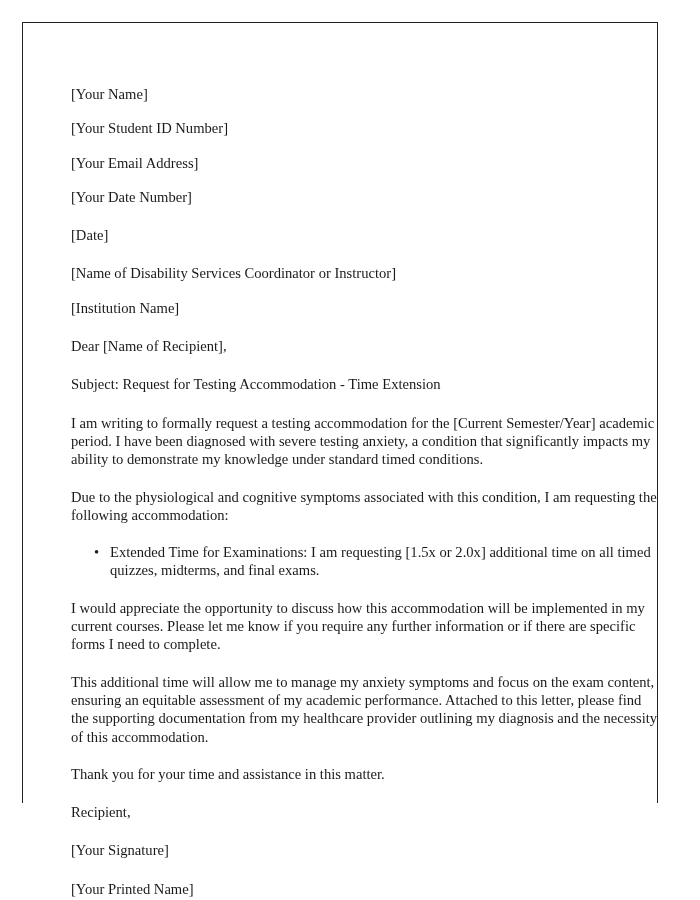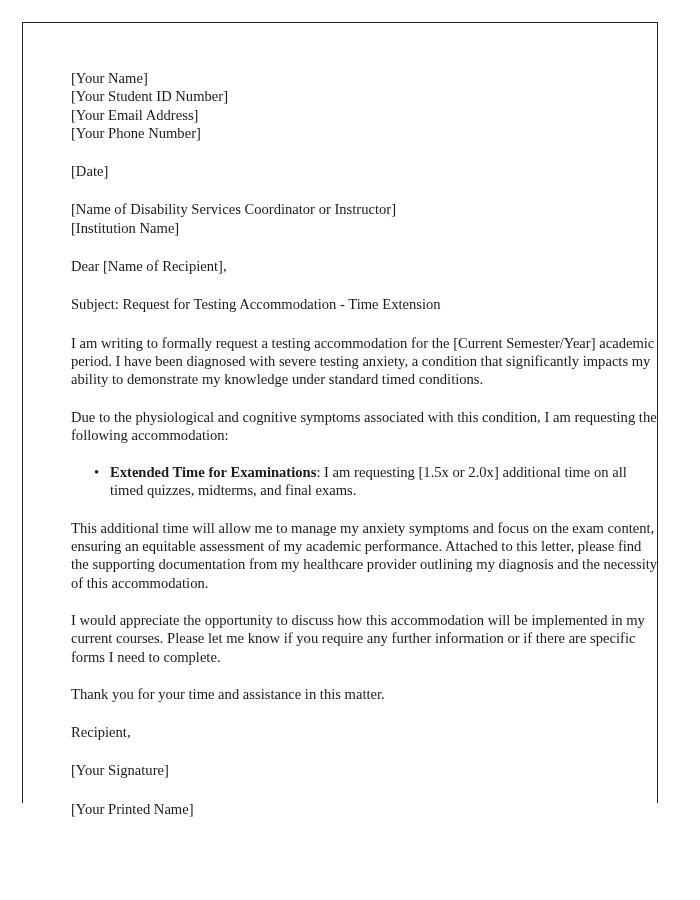--- a/index.html
+++ b/index.html
@@ -39,20 +39,21 @@
     line-height: 18.3px;
     text-align: left;
   }
 
   .addr-block {
     margin: 0 0 20px 0;
   }
   .addr-line {
     display: block;
     white-space: nowrap;
+    margin-top: 16px;
   }
 
   .single-line {
     margin: 0 0 20px 0;
     white-space: nowrap;
   }
 
   .para {
     margin: 12px 0 19px 0;
   }
@@ -67,35 +68,35 @@
     padding-left: 39px;
     margin: 0;
   }
   .bullet-marker {
     position: absolute;
     left: 23px;
     top: 0;
     line-height: 18.3px;
   }
   .bold-lead {
-    font-weight: bold;
+    font-weight: normal;
   }
 </style>
 </head>
 <body>
 
 <div class="page-frame">
 
   <div class="letter-body">
 
     <div class="addr-block">
       <span class="addr-line">[Your Name]</span>
       <span class="addr-line">[Your Student ID Number]</span>
       <span class="addr-line">[Your Email Address]</span>
-      <span class="addr-line">[Your Phone Number]</span>
+      <span class="addr-line">[Your Date Number]</span>
     </div>
 
     <p class="single-line">[Date]</p>
 
     <div class="addr-block">
       <span class="addr-line">[Name of Disability Services Coordinator or Instructor]</span>
       <span class="addr-line">[Institution Name]</span>
     </div>
 
     <p class="single-line">Dear [Name of Recipient],</p>
@@ -105,23 +106,23 @@
     <p class="para">I am writing to formally request a testing accommodation for the [Current Semester/Year] academic period. I have been diagnosed with severe testing anxiety, a condition that significantly impacts my ability to demonstrate my knowledge under standard timed conditions.</p>
 
     <p class="para">Due to the physiological and cognitive symptoms associated with this condition, I am requesting the following accommodation:</p>
 
     <ul class="bullet-list">
       <li class="bullet-item">
         <span class="bullet-marker">•</span><span class="bold-lead">Extended Time for Examinations</span><span>: I am requesting [1.5x or 2.0x] additional time on all timed quizzes, midterms, and final exams.</span>
       </li>
     </ul>
 
+    <p class="para">I would appreciate the opportunity to discuss how this accommodation will be implemented in my current courses. Please let me know if you require any further information or if there are specific forms I need to complete.</p>
+
     <p class="para">This additional time will allow me to manage my anxiety symptoms and focus on the exam content, ensuring an equitable assessment of my academic performance. Attached to this letter, please find the supporting documentation from my healthcare provider outlining my diagnosis and the necessity of this accommodation.</p>
-
-    <p class="para">I would appreciate the opportunity to discuss how this accommodation will be implemented in my current courses. Please let me know if you require any further information or if there are specific forms I need to complete.</p>
 
     <p class="single-line">Thank you for your time and assistance in this matter.</p>
 
     <p class="single-line">Recipient,</p>
 
     <p class="single-line">[Your Signature]</p>
 
     <p class="single-line">[Your Printed Name]</p>
 
   </div>

